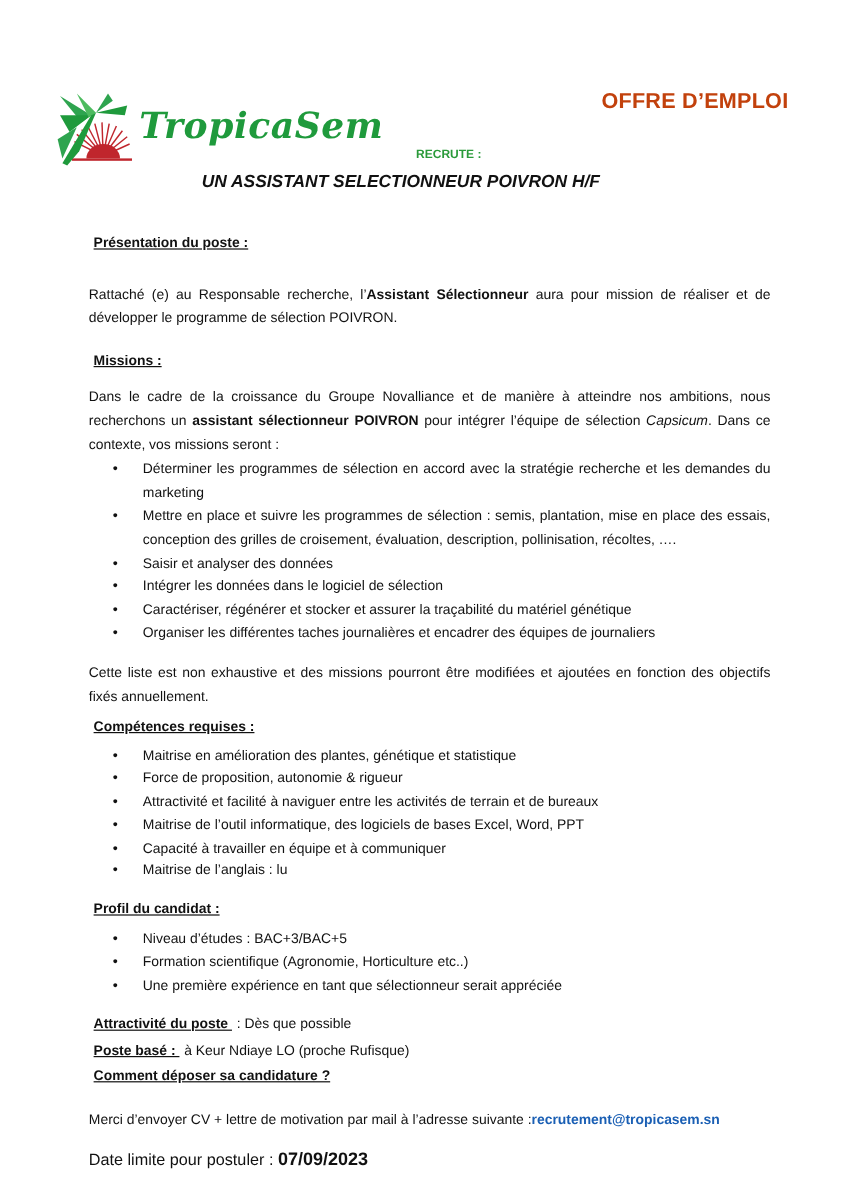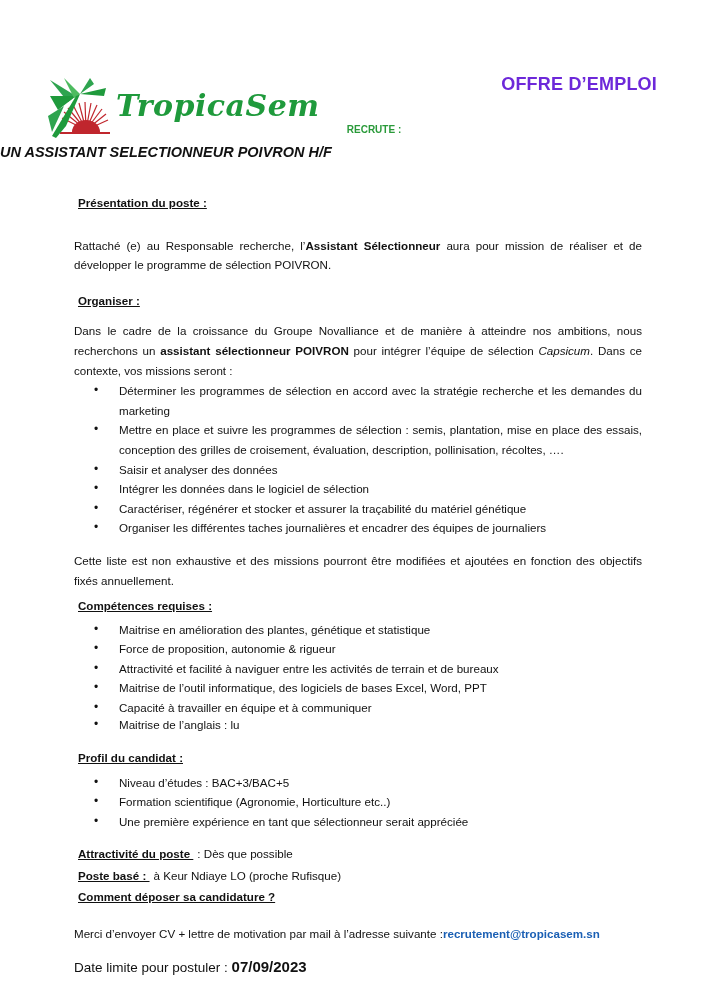--- a/index.html
+++ b/index.html
@@ -4,25 +4,25 @@
 <style>
   html, body { margin:0; padding:0; background:#ffffff; }
   body { width:716px; height:999px; position:relative; overflow:hidden;
          font-family:"Liberation Sans", sans-serif; color:#111; }
   .page { position:absolute; left:0; top:0; width:716px; height:999px;padding-left:15px; }
   .abs { position:absolute; }
   .logo { left:46px; top:76px; width:230px; height:64px; }
   .logo-text { position:absolute; left:70px; top:12px; font-family:"DejaVu Serif", serif;
                font-style:italic; font-weight:bold; font-size:30px; color:#1f9a3c; letter-spacing:0.5px;
                white-space:nowrap; }
-  .offre { right:74px; top:74px; font-size:18px; font-weight:bold; color:#6d28d9; letter-spacing:0.2px; }
+  .offre { right:74px; top:74px; font-size:18px; font-weight:bold; color:#c2410c; letter-spacing:0.2px; }
   .recrute { left:0; width:716px; top:124px; text-align:center; padding-left:4px; box-sizing:border-box;
              font-size:10px; font-weight:bold; color:#2a9a3a; }
   .recrute span { position:relative; left:14px; }
-  .jobtitle { left:0; width:668px; top:144px; font-size:14.5px; font-weight:bold;
+  .jobtitle { left:0; width:668px; top:144px; text-align:center; font-size:14.5px; font-weight:bold;
               font-style:italic; color:#111; }
   .content { left:74px; width:568px; top:189px; font-size:11.6px; line-height:19.6px; }
   .h { font-weight:bold; text-decoration:underline; margin:4px; }
   p { margin:0; }
   .just { text-align:justify; }
   ul { list-style:none; margin:0; padding:0; }
   li { position:relative; padding-left:45px; margin:0; }
   li::before { content:"\2022"; position:absolute; left:20px; top:0; font-size:12px; }
   .link { color:#1a5fb4; font-weight:bold; }
   .deadline { font-size:13.5px; }
@@ -67,21 +67,21 @@
   <div class="abs recrute"><span>RECRUTE :</span></div>
   <div class="abs jobtitle">UN ASSISTANT SELECTIONNEUR POIVRON H/F</div>
 
   <div class="abs content">
 
     <p class="h">Présentation du poste :</p>
     <div style="height:19px"></div>
     <p class="just"><span>Rattaché (e) au Responsable recherche, l’</span><b>Assistant Sélectionneur</b><span> aura pour mission de réaliser et de développer le programme de sélection POIVRON.</span></p>
     <div style="height:12px"></div>
 
-    <p class="h">Organiser :</p>
+    <p class="h">Missions :</p>
     <div style="height:7px"></div>
     <p class="just"><span>Dans le cadre de la croissance du Groupe Novalliance et de manière à atteindre nos ambitions, nous recherchons un </span><b>assistant sélectionneur POIVRON</b><span> pour intégrer l’équipe de sélection </span><i>Capsicum</i><span>. Dans ce contexte, vos missions seront :</span></p>
     <ul style="margin-top:1px">
       <li class="just">Déterminer les programmes de sélection en accord avec la stratégie recherche et les demandes du marketing</li>
       <li class="just">Mettre en place et suivre les programmes de sélection : semis, plantation, mise en place des essais, conception des grilles de croisement, évaluation, description, pollinisation, récoltes, ….</li>
       <li>Saisir et analyser des données</li>
       <li>Intégrer les données dans le logiciel de sélection</li>
       <li>Caractériser, régénérer et stocker et assurer la traçabilité du matériel génétique</li>
       <li>Organiser les différentes taches journalières et encadrer des équipes de journaliers</li>
     </ul>

